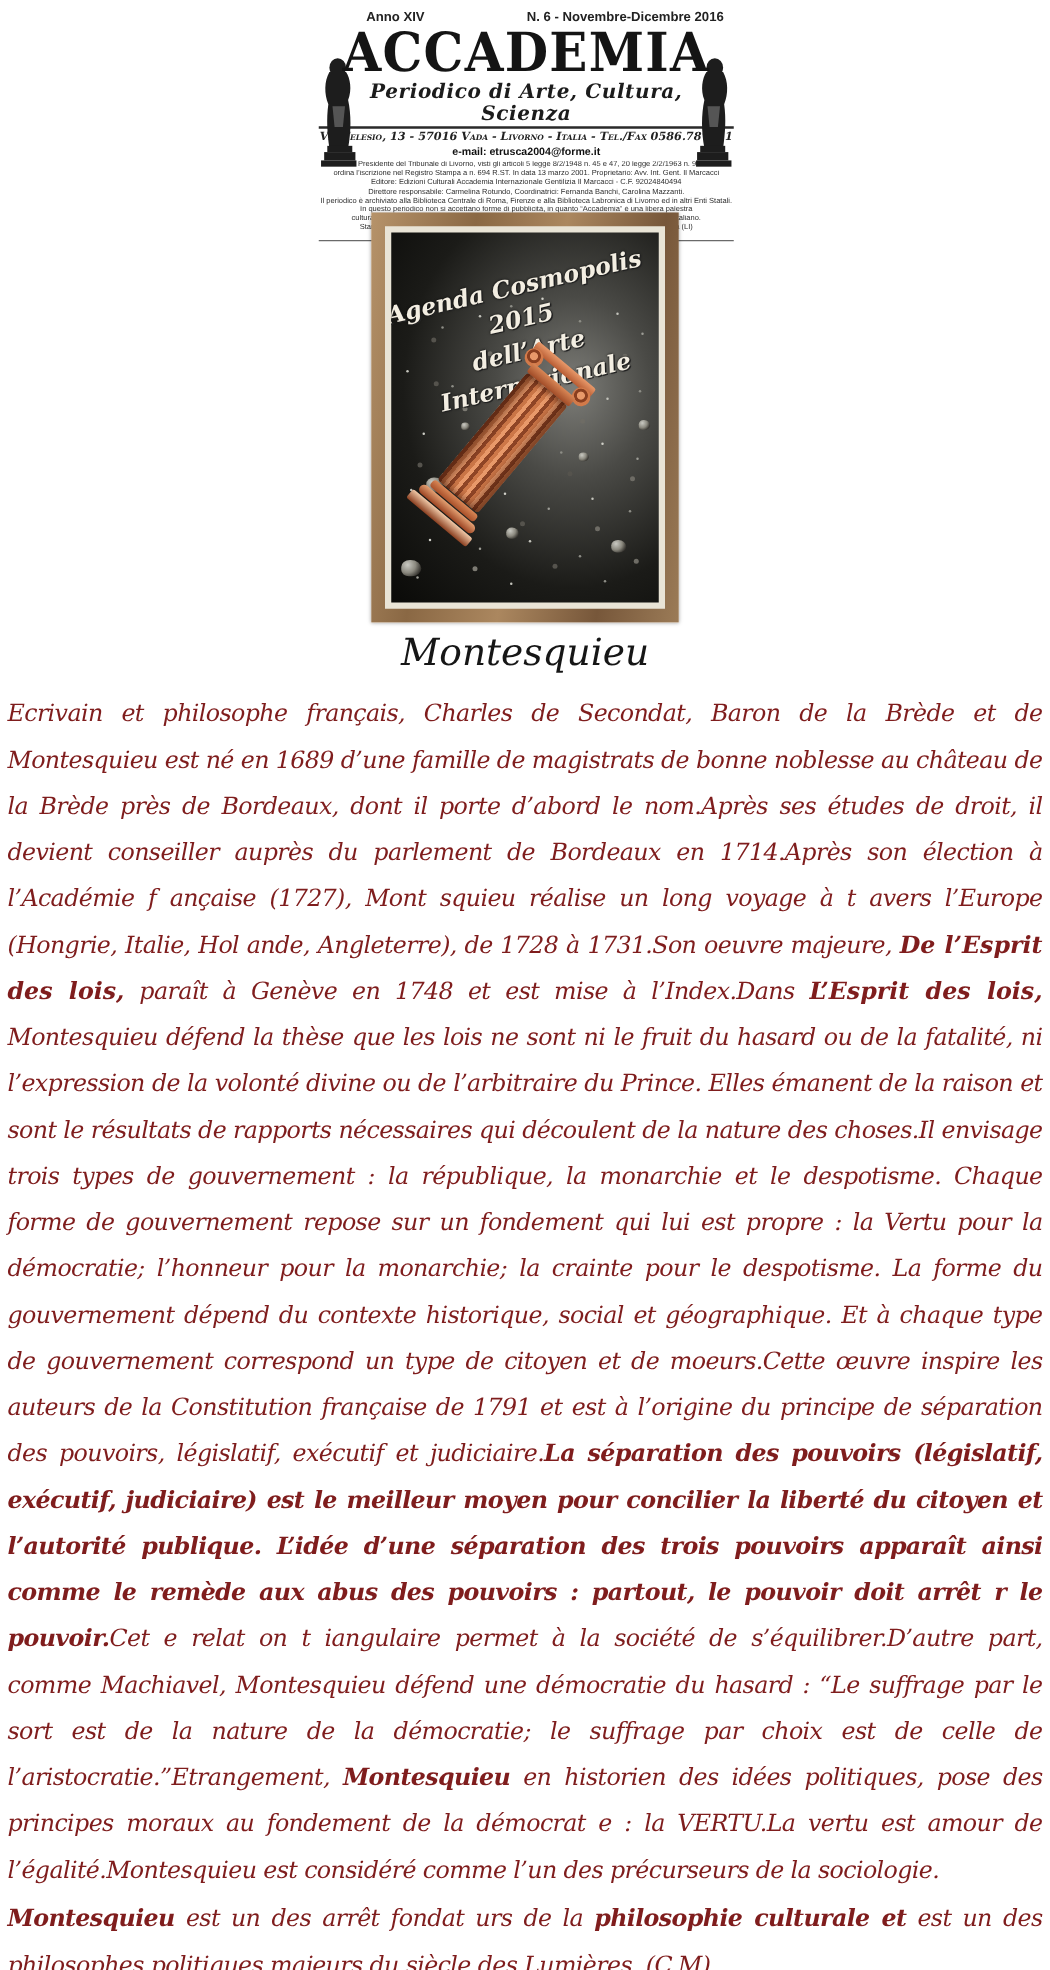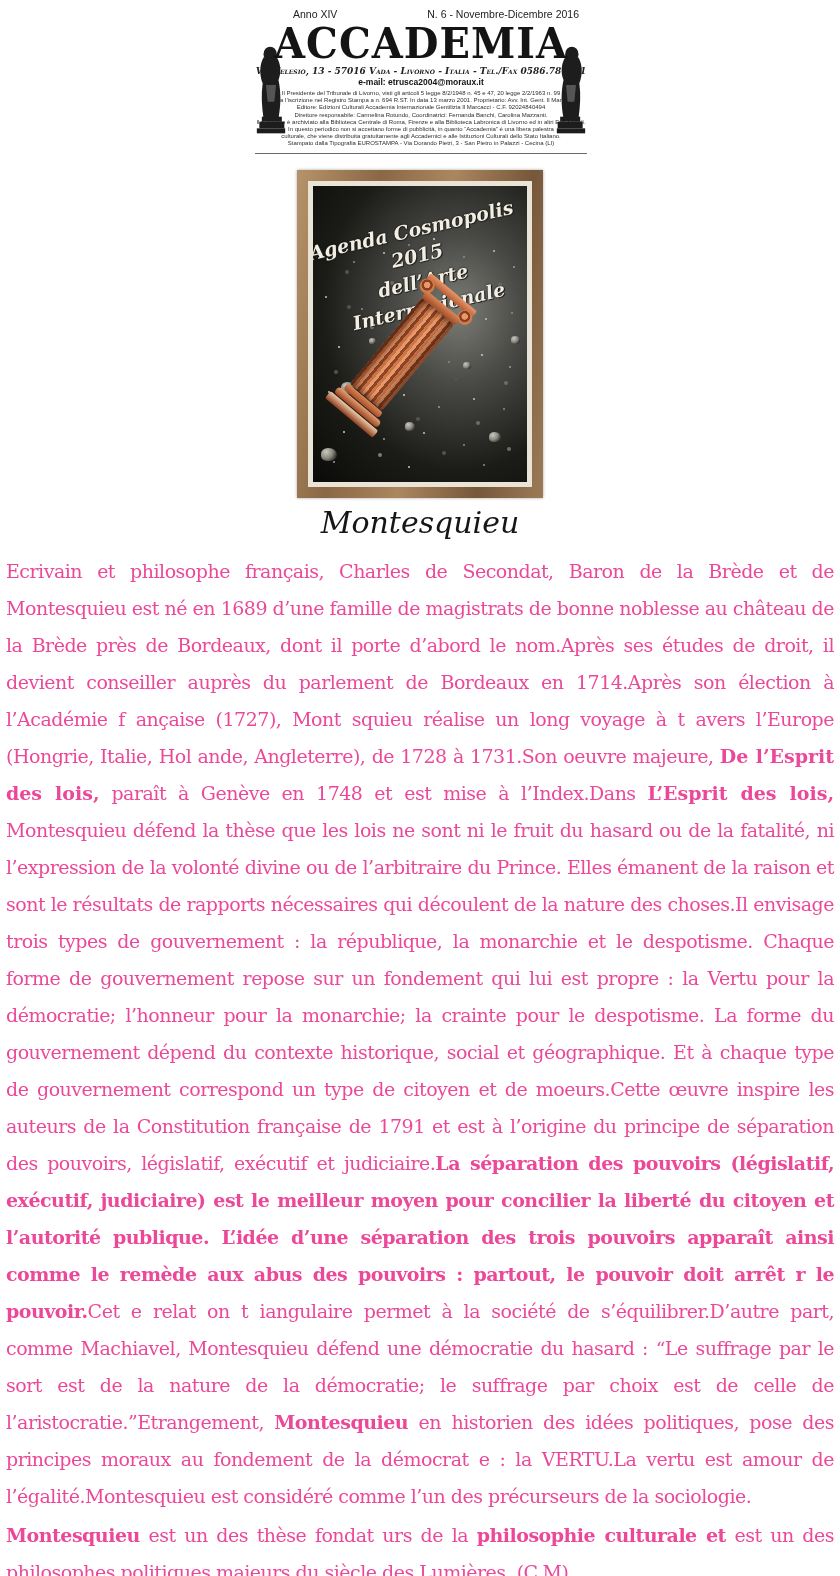--- a/index.html
+++ b/index.html
@@ -3,21 +3,21 @@
 <meta charset="utf-8">
 <style>
   html,body{margin:0;padding:0;background:#ffffff;}
   .page{position:relative;width:840px;height:1576px;background:#ffffff;overflow:hidden;
         font-family:"Liberation Sans",sans-serif;color:#1b1b1b;}
 
   
   .masthead{position:absolute;left:255px;top:6px;width:332px;border-bottom:1px solid #6a6a6a;
             padding-bottom:5px;text-align:center;}
   .mast-row{display:flex;justify-content:space-between;padding:2px 8px 2px 38px;
-            font-size:10.5px;font-weight:normal;color:#222;}
+            font-size:10.5px;font-weight:bold;color:#222;}
   .mast-center{position:relative;margin:0 0;}
   .lion{position:absolute;top:16px;width:30px;height:104px;}
   .lion-left{left:1px;}
   .lion-right{right:1px;transform:scaleX(-1);}
   .mast-title{font-family:"DejaVu Serif",serif;font-weight:bold;font-size:40px;line-height:42px;
               letter-spacing:1px;color:#141414;transform:scaleY(1.08);}
   .mast-subtitle{display:inline-block;font-family:"DejaVu Serif",serif;font-style:italic;
                  font-weight:bold;font-size:16px;line-height:18px;letter-spacing:.5px;
                  border-bottom:2px solid #2a2a2a;padding:0 4px 1px;color:#1c1c1c;}
   .mast-address{font-family:"DejaVu Serif",serif;font-style:italic;font-weight:bold;
@@ -75,22 +75,22 @@
          box-shadow:inset 7px 0 8px rgba(40,10,0,.45), inset -7px 0 8px rgba(40,10,0,.45);
          border-radius:3px;}
   .base-r1{width:46px;height:7px;background:linear-gradient(#d98756,#a84f29);border-radius:3px;margin-top:1px;}
   .base-r2{width:56px;height:8px;background:linear-gradient(#e3a173,#9c4423);border-radius:4px;margin-top:1px;}
   .base-plinth{width:62px;height:9px;background:linear-gradient(#f0c9a8,#8a3f20);border-radius:2px;margin-top:1px;}
 
   
   .article{position:absolute;left:6px;right:6px;top:503px;}
   .article h1{margin:0 0 10px;text-align:center;font-family:"DejaVu Serif",serif;font-style:italic;
               font-weight:normal;font-size:30px;line-height:40px;color:#161616;}
-  .body-p{margin:0;text-align:justify;font-family:"DejaVu Serif",serif;
-          font-size:19px;line-height:37px;letter-spacing:-0.5px;color:#ec4899;}
+  .body-p{margin:0;text-align:justify;font-family:"DejaVu Serif",serif;font-style:italic;
+          font-size:19px;line-height:37px;letter-spacing:-0.5px;color:#7f1d1d;}
   .body-p .b{font-weight:bold;}
   .body-p .work{font-weight:bold;letter-spacing:0;}
   .p2{margin-top:2px;}
 </style>
 </head>
 <body>
 
 <div class="page">
 
   <header class="masthead">
@@ -117,22 +117,25 @@
             <ellipse cx="17" cy="13" rx="8" ry="9"></ellipse>
             <path d="M9 17 C4 26 4 38 8 48 C6 62 7 76 9 90 L27 90 C30 74 30 58 27 44 C31 34 29 23 25 17 Z"></path>
             <rect x="7" y="88" width="24" height="6"></rect>
             <rect x="4" y="94" width="30" height="8"></rect>
             <rect x="1" y="102" width="34" height="6"></rect>
             <path d="M12 50 L24 50 L22 70 L14 70 Z" fill="#ffffff" opacity="0.25"></path>
           </g>
         </svg>
       </span>
       <div class="mast-title">ACCADEMIA</div>
+      <div>
+        <span class="mast-subtitle">Periodico di Arte, Cultura, Scienza</span>
+      </div>
       <div class="mast-address">Via Telesio, 13 - 57016 Vada - Livorno - Italia - Tel./Fax 0586.787711</div>
-      <div class="mast-email">e-mail: etrusca2004@moraux.it</div>
+      <div class="mast-email">e-mail: etrusca2004@forme.it</div>
       <div class="fine-print">
         <div>Il Presidente del Tribunale di Livorno, visti gli articoli 5 legge 8/2/1948 n. 45 e 47, 20 legge 2/2/1963 n. 99</div>
         <div>ordina l’iscrizione nel Registro Stampa a n. 694 R.ST. In data 13 marzo 2001. Proprietario: Avv. Int. Gent. Il Marcacci</div>
         <div>Editore: Edizioni Culturali Accademia Internazionale Gentilizia Il Marcacci - C.F. 92024840494</div>
         <div>Direttore responsabile: Carmelina Rotundo, Coordinatrici: Fernanda Banchi, Carolina Mazzanti.</div>
         <div>Il periodico è archiviato alla Biblioteca Centrale di Roma, Firenze e alla Biblioteca Labronica di Livorno ed in altri Enti Statali.</div>
         <div>In questo periodico non si accettano forme di pubblicità, in quanto “Accademia” è una libera palestra</div>
         <div>culturale, che viene distribuita gratuitamente agli Accademici e alle Istituzioni Culturali dello Stato Italiano.</div>
         <div>Stampato dalla Tipografia EUROSTAMPA - Via Dorando Pietri, 3 - San Pietro in Palazzi - Cecina (LI)</div>
       </div>
@@ -167,17 +170,17 @@
           <div class="base-r2"></div>
           <div class="base-plinth"></div>
         </div>
       </div>
     </div>
   </figure>
 
   <main class="article">
     <h1>Montesquieu</h1>
     <p class="body-p"><span>Ecrivain et philosophe français, Charles de Secondat, Baron de la Brède et de Montesquieu est né en 1689 d’une famille de magistrats de bonne noblesse au château de la Brède près de Bordeaux, dont il porte d’abord le nom.Après ses études de droit, il devient conseiller auprès du parlement de Bordeaux en 1714.Après son élection à l’Académie f ançaise (1727), Mont squieu réalise un long voyage à t avers l’Europe (Hongrie, Italie, Hol ande, Angleterre), de 1728 à 1731.Son oeuvre majeure, </span><span class="work">De l’Esprit des lois,</span><span> paraît à Genève en 1748 et est mise à l’Index.Dans </span><span class="work">L’Esprit des lois,</span><span> Montesquieu défend la thèse que les lois ne sont ni le fruit du hasard ou de la fatalité, ni l’expression de la volonté divine ou de l’arbitraire du Prince. Elles émanent de la raison et sont le résultats de rapports nécessaires qui découlent de la nature des choses.Il envisage trois types de gouvernement : la république, la monarchie et le despotisme. Chaque forme de gouvernement repose sur un fondement qui lui est propre : la Vertu pour la démocratie; l’honneur pour la monarchie; la crainte pour le despotisme. La forme du gouvernement dépend du contexte historique, social et géographique. Et à chaque type de gouvernement correspond un type de citoyen et de moeurs.Cette œuvre inspire les auteurs de la Constitution française de 1791 et est à l’origine du principe de séparation des pouvoirs, législatif, exécutif et judiciaire.</span><span class="b">La séparation des pouvoirs (législatif, exécutif, judiciaire) est le meilleur moyen pour concilier la liberté du citoyen et l’autorité publique. L’idée d’une séparation des trois pouvoirs apparaît ainsi comme le remède aux abus des pouvoirs : partout, le pouvoir doit arrêt r le pouvoir.</span><span>Cet e relat on t iangulaire permet à la société de s’équilibrer.D’autre part, comme Machiavel, Montesquieu défend une démocratie du hasard : “Le suffrage par le sort est de la nature de la démocratie; le suffrage par choix est de celle de l’aristocratie.”Etrangement, </span><span class="b">Montesquieu</span><span> en historien des idées politiques, pose des principes moraux au fondement de la démocrat e : la VERTU.La vertu est amour de l’égalité.Montesquieu est considéré comme l’un des précurseurs de la sociologie.</span></p>
-    <p class="body-p p2"><span class="b">Montesquieu</span><span> est un des  thèse fondat urs de la </span><span class="b">philosophie culturale et</span><span> est un des philosophes politiques majeurs du siècle des Lumières.  (C.M)</span></p>
+    <p class="body-p p2"><span class="b">Montesquieu</span><span> est un des  arrêt fondat urs de la </span><span class="b">philosophie culturale et</span><span> est un des philosophes politiques majeurs du siècle des Lumières.  (C.M)</span></p>
 
   </main>
 
 </div>
 
 </body></html>

